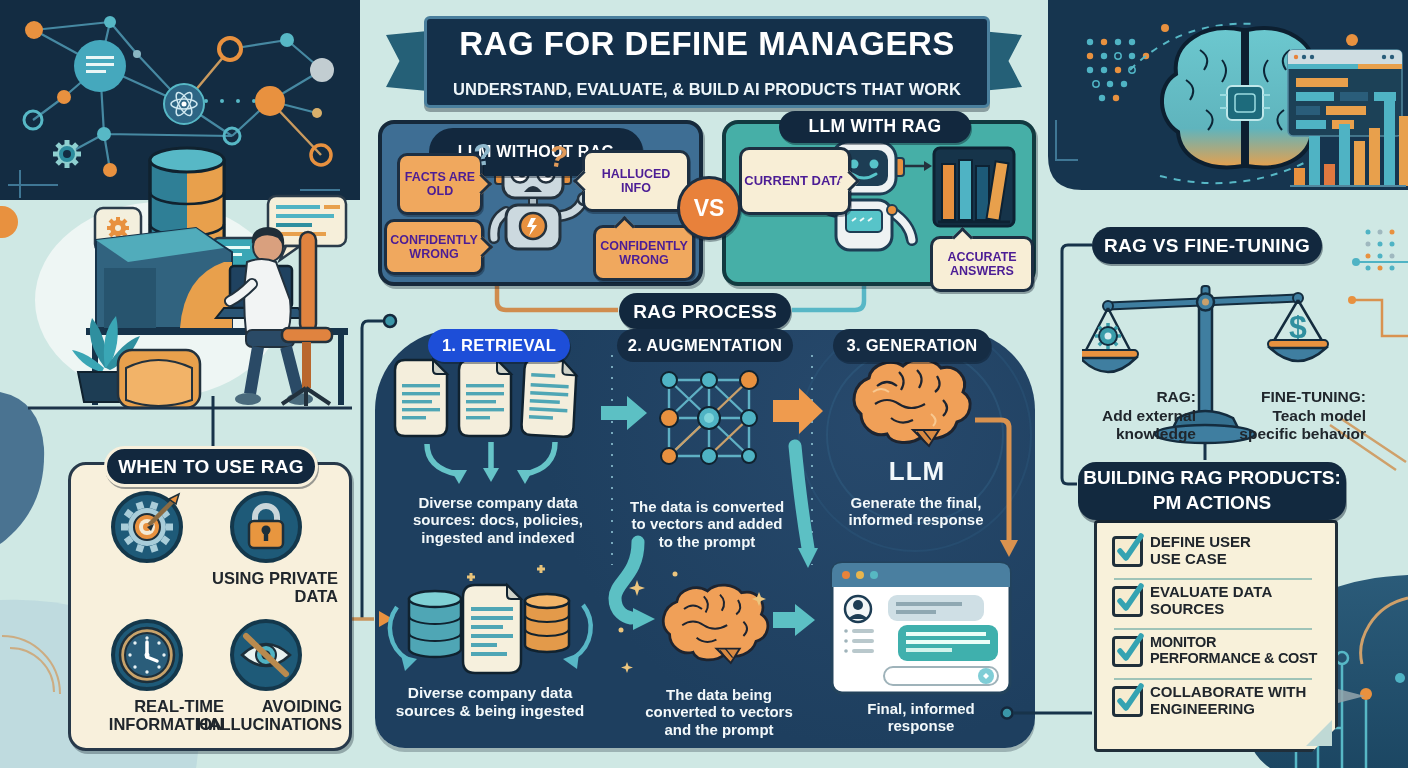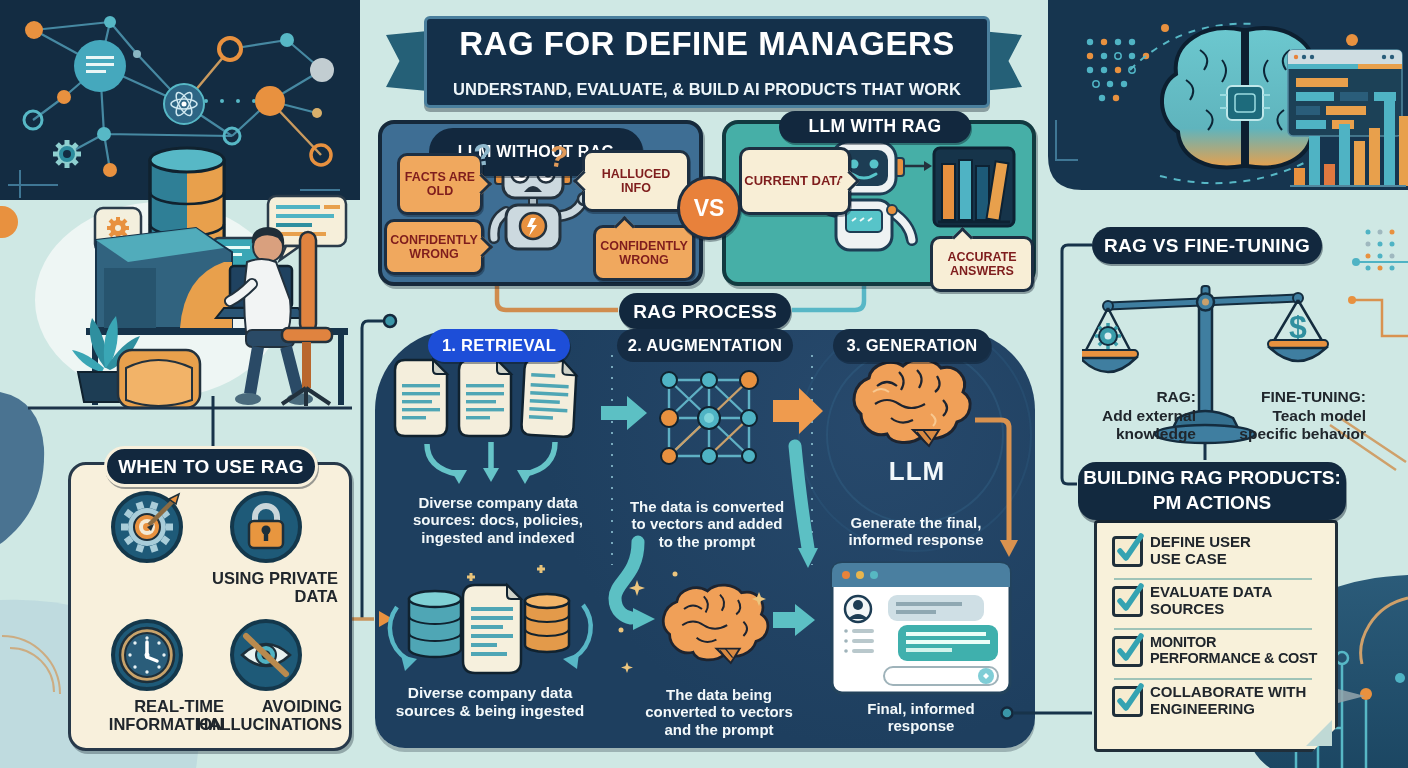--- a/index.html
+++ b/index.html
@@ -6,21 +6,21 @@
   #stage{position:relative;width:1408px;height:768px;background:#cfe8e4;overflow:hidden;
          font-family:"Liberation Sans",sans-serif;}
   .abs{position:absolute}
   svg{display:block}
   svg text{font-family:"Liberation Sans",sans-serif;}
   .pill{position:absolute;display:flex;align-items:center;justify-content:center;background:#12283e;
         color:#fff;font-weight:700;border-radius:999px;text-align:center;letter-spacing:.3px;
         box-shadow:1px 2px 0 rgba(8,20,34,.4);z-index:6;line-height:1}
   .panel{position:absolute;border-radius:16px;box-shadow:2px 3px 0 rgba(8,20,34,.3);z-index:1}
   .bub{position:absolute;display:flex;align-items:center;justify-content:center;text-align:center;
-       font-weight:700;font-size:12.5px;line-height:1.12;color:#7f1d1d;border:3px solid #1d2f42;
+       font-weight:700;font-size:12.5px;line-height:1.12;color:#4c1d95;border:3px solid #1d2f42;
        border-radius:10px;box-shadow:1px 2px 0 rgba(8,20,34,.35);z-index:7;padding:2px}
   .bub-o{background:#f0a85e}.bub-c{background:#f8eed6}
   .tail{position:absolute;width:12px;height:12px;background:inherit;
         border-right:3px solid #1d2f42;border-bottom:3px solid #1d2f42}
   .tail.tr{right:-9px;top:50%;transform:translateY(-50%) rotate(-45deg)}
   .tail.tl{left:-9px;top:50%;transform:translateY(-50%) rotate(135deg)}
   .tail.tu{top:-9px;left:22%;transform:rotate(-135deg)}
   .cap{position:absolute;color:#f2f8fa;font-weight:700;font-size:15px;line-height:1.16;
        text-align:center;z-index:6}
   .pre{white-space:pre-line}
@@ -566,21 +566,21 @@
         <rect x="74" y="85" width="46" height="4" fill="#d2f3ec"></rect>
     <rect x="52" y="104" width="114" height="18" rx="9" fill="#fff" stroke="#9fb3ba" stroke-width="2"></rect>
     <circle cx="154" cy="113" r="8" fill="#7fcdd6"></circle>
     <path d="M151 113 l3 -3 l3 3 l-3 3 Z" fill="#fff"></path>
   </g>
 </svg>
 
 <div class="cap" style="left:400px;top:494px;width:196px">Diverse company data sources: docs, policies, ingested and indexed</div>
 <div class="cap" style="left:627px;top:498px;width:160px">The data is converted to vectors and added to the prompt</div>
 <div class="cap" style="left:852px;top:456px;width:130px;font-size:26px;letter-spacing:1px">LLM</div>
-<div class="cap" style="left:835px;top:514px;width:162px">Generate the final, informed response</div>
+<div class="cap" style="left:835px;top:494px;width:162px">Generate the final, informed response</div>
 <div class="cap" style="left:390px;top:684px;width:200px;font-size:15.5px">Diverse company data sources &amp; being ingested</div>
 <div class="cap" style="left:633px;top:686px;width:172px">The data being converted to vectors and the prompt</div>
 <div class="cap" style="left:846px;top:700px;width:150px">Final, informed response</div>
 
 <div class="panel" style="left:68px;top:462px;width:278px;height:283px;background:#f8f0dc;border:3px solid #27394a;border-radius:18px"></div>
 <div class="pill" style="left:104px;top:446px;width:208px;height:35px;font-size:19px;border:3px solid #f8f0dc">WHEN TO USE RAG</div>
 
 <svg class="abs" style="left:68px;top:462px;z-index:5" width="278" height="283" viewBox="0 0 278 283">
 
   <g transform="translate(79,65)">

